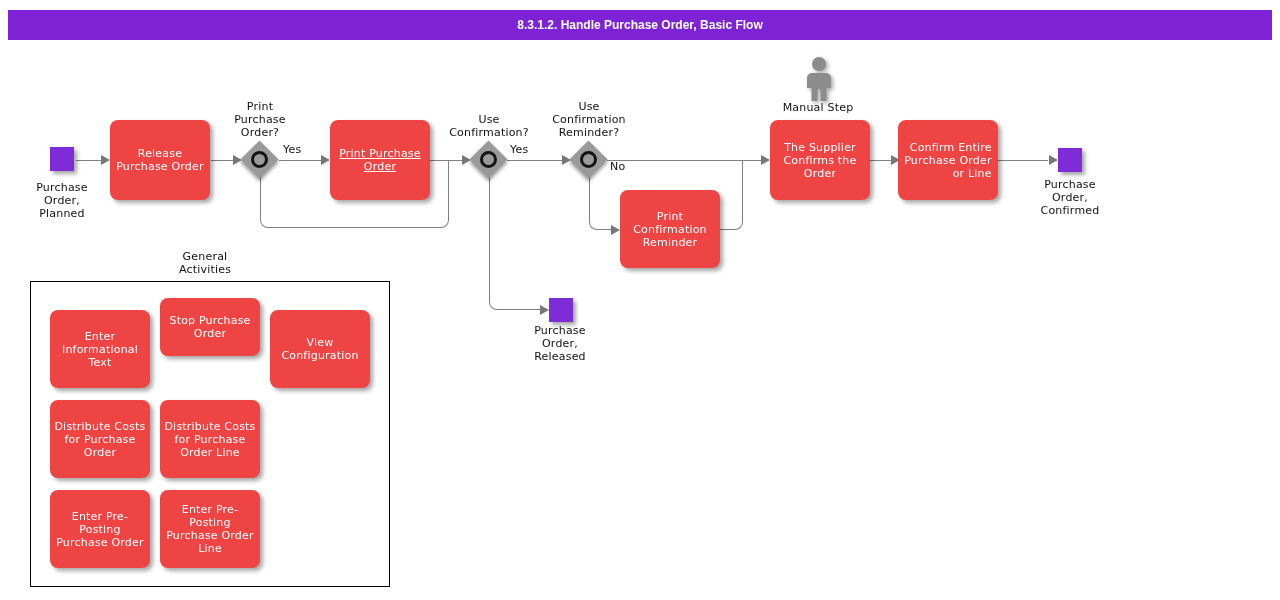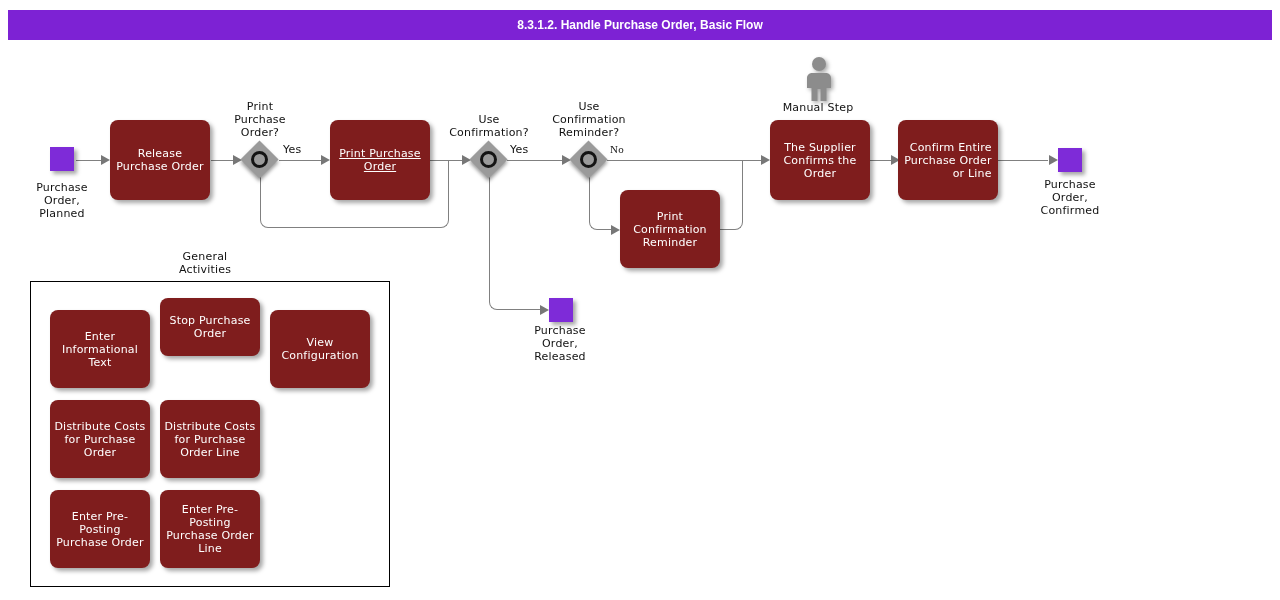--- a/index.html
+++ b/index.html
@@ -6,21 +6,21 @@
   html,body { background:#fff; }
   body { font-family: "DejaVu Sans", "Liberation Sans", sans-serif; }
   #canvas { position:relative; width:1280px; height:600px; background:#ffffff; overflow:hidden; }
 
   .titlebar { position:absolute; left:8px; top:10px; width:1264px; height:30px;
     background:#7D22D4; color:#fff; display:flex; align-items:center; justify-content:center;
     font-family:"Liberation Sans", sans-serif; font-size:12px; font-weight:bold; z-index:4; }
 
   .prel { white-space: pre-line; }
 
-  .act { position:absolute; width:100px; background:#7f1d1d; border-radius:8px; color:#fff;
+  .act { position:absolute; width:100px; background:#ef4444; border-radius:8px; color:#fff;
     display:flex; align-items:center; justify-content:center; text-align:center;
     font-size:11px; line-height:13px; letter-spacing:0.2px;
     box-shadow:3px 3px 4px rgba(0,0,0,.35); z-index:2; padding:2px; }
 
   .event { position:absolute; width:24px; height:24px; background:#7E2BD8;
     box-shadow:3px 3px 4px rgba(0,0,0,.35); z-index:2; }
 
   .lbl { position:absolute; font-size:11px; line-height:13px; color:#111;
     text-align:center; letter-spacing:0.2px; z-index:3; }
   .branch { position:absolute; font-size:11px; color:#111; letter-spacing:0.2px; z-index:3; }
@@ -142,21 +142,21 @@
   <div class="gwc" style="left:480px;top:151px;"></div>
   <div class="lbl prel" style="left:439px;top:113px;width:100px;">Use
 Confirmation?</div>
   <div class="branch" style="left:510px;top:143px;">Yes</div>
 
   <div class="diamond" style="left:575px;top:146px;"></div>
   <div class="gwc" style="left:580px;top:151px;"></div>
   <div class="lbl prel" style="left:539px;top:100px;width:100px;">Use
 Confirmation
 Reminder?</div>
-  <div class="branch" style="left:610px;top:143px;font-family:Liberation Serif, serif;">No</div>
+  <div class="branch" style="left:610px;top:160px;">No</div>
 
   <svg class="person" width="40" height="46" viewBox="0 0 38 46">
     <circle cx="19" cy="8" r="7" fill="#8C8C8C"></circle>
     <path d="M12,17 L26,17 C28.8,17 31,19.2 31,22 L31,32 L26.5,32 L26.5,45 L20.5,45 L20.5,33 L17.5,33 L17.5,45 L11.5,45 L11.5,32 L7,32 L7,22 C7,19.2 9.2,17 12,17 Z" fill="#8C8C8C"></path>
   </svg>
   <div class="lbl" style="left:778px;top:101px;width:80px;">Manual Step</div>
 
   <div class="lbl prel" style="left:155px;top:250px;width:100px;">General
 Activities</div>
   <div class="ga-box"></div>

